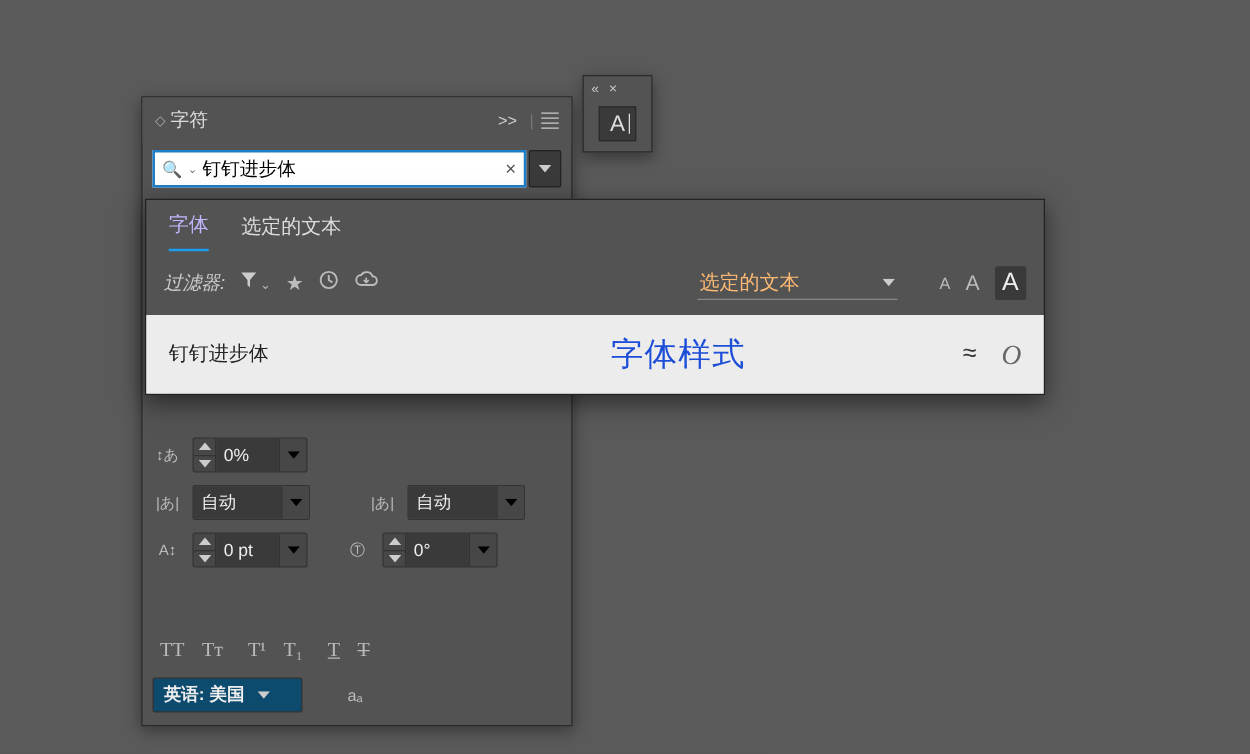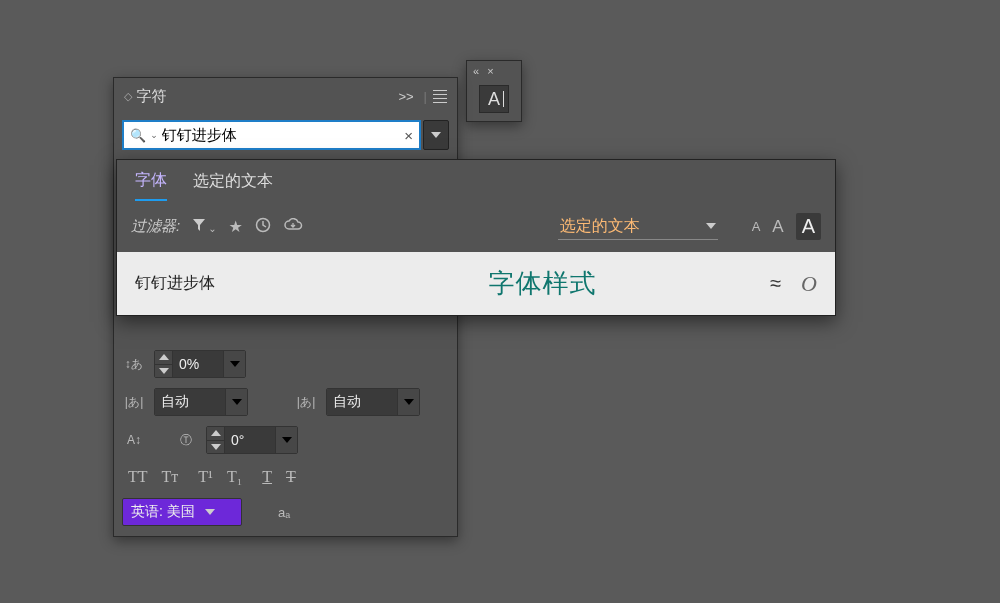--- a/index.html
+++ b/index.html
@@ -190,38 +190,39 @@
   }
 
   .format-row {
     display: flex;
     align-items: center;
     gap: 20px;
     margin: 14px 14px 0;
     color: #bbb;
     font-size: 16px;
   }
-  .format-row .grp { display: flex; gap: 14px; }
+  .format-row .grp { display: flex; gap: 14px; margin-top: 44px; }
   .fmt { cursor: pointer; font-family: Georgia, serif; }
 
   .bottom-row {
     display: flex;
     align-items: center;
     gap: 8px;
     margin: 12px 8px 0;
   }
   .select-box {
     display: flex;
     align-items: center;
     height: 28px;
     border: 1px solid #333;
     border-radius: 2px;
-    background: #6d28d9;
+    background: #0c4a6e;
     padding: 0 4px 0 8px;
     gap: 6px;
+    font-weight: bold;
   }
   .select-box .val { color: #eee; font-size: 14px; }
   .select-box .dd {
     width: 18px;
     display: flex;
     align-items: center;
     justify-content: center;
   }
   .aa-label { color: #bbb; font-size: 13px; }
 
@@ -286,21 +287,21 @@
     padding: 14px 18px;
     font-size: 16px;
     gap: 20px;
   }
   .font-row .name { flex: 0 0 180px; }
   .font-row .sample {
     flex: 1;
     font-size: 26px;
     font-weight: 500;
     text-align: center;
-    color: #0f766e;
+    color: #1d4ed8;
     letter-spacing: 1px;
   }
   .font-row .approx { font-size: 20px; color: #333; }
   .font-row .O {
     font-family: Georgia, serif;
     font-style: italic;
     font-size: 22px;
     color: #666;
   }
   svg.chev { width: 10px; height: 6px; }
@@ -390,20 +391,40 @@
       <div class="combo-dd">
         <svg class="chev" viewBox="0 0 10 6">
             <path d="M0 0 L5 6 L10 0 Z"></path>
           </svg>
       </div>
     </div>
   </div>
 
   <div class="ctrl-row">
     <span class="icon-label">A↕</span>
+    <div class="combo">
+      <div class="stepper">
+        <div>
+            <svg class="chev" viewBox="0 0 10 6">
+              <path d="M0 6 L5 0 L10 6 Z"></path>
+            </svg>
+          </div>
+        <div>
+            <svg class="chev" viewBox="0 0 10 6">
+              <path d="M0 0 L5 6 L10 0 Z"></path>
+            </svg>
+          </div>
+      </div>
+      <div class="combo-val">0 pt</div>
+      <div class="combo-dd">
+        <svg class="chev" viewBox="0 0 10 6">
+            <path d="M0 0 L5 6 L10 0 Z"></path>
+          </svg>
+      </div>
+    </div>
     <span style="width:12px"></span>
     <span class="icon-label">Ⓣ</span>
     <div class="combo">
       <div class="stepper">
         <div>
             <svg class="chev" viewBox="0 0 10 6">
               <path d="M0 6 L5 0 L10 6 Z"></path>
             </svg>
           </div>
         <div>

